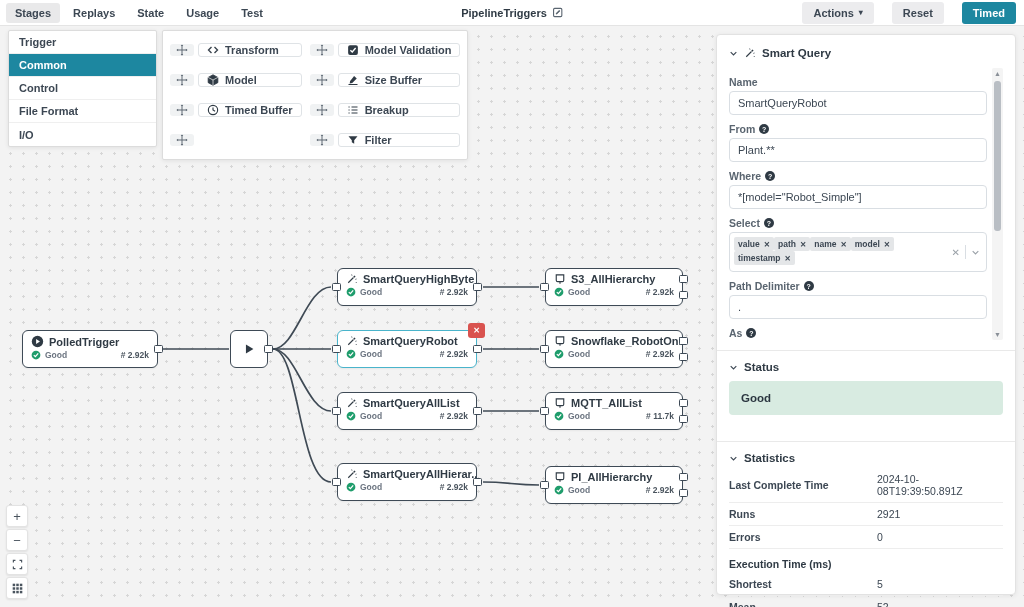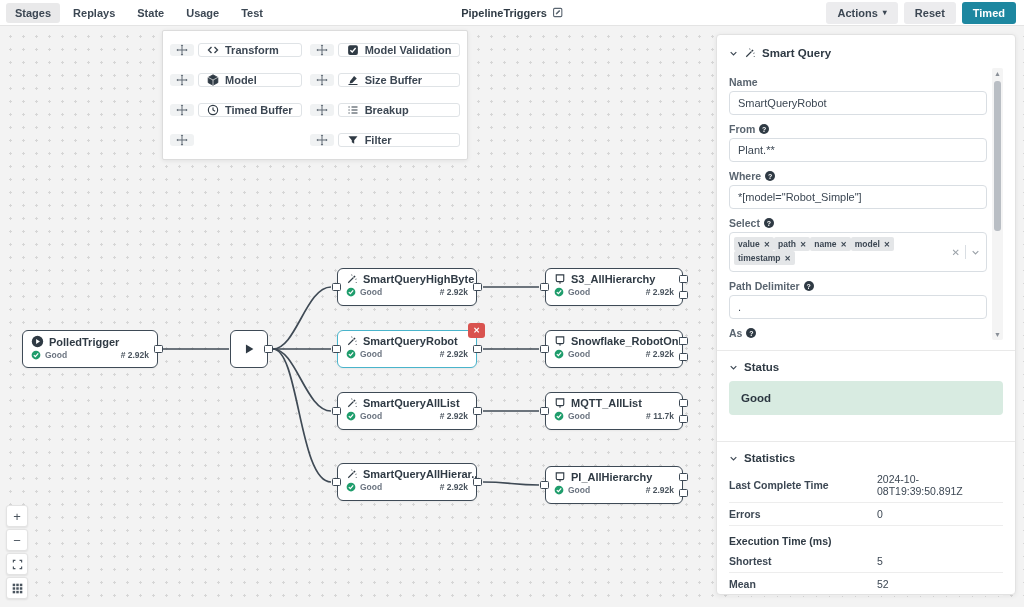--- a/index.html
+++ b/index.html
@@ -5,21 +5,21 @@
   * { margin:0; padding:0; box-sizing:border-box; }
   html,body { width:1024px; height:607px; overflow:hidden; font-family:"Liberation Sans", sans-serif; background:#f3f3f3; color:#37424c; }
 
   
   .topbar { position:absolute; top:0; left:0; width:1024px; height:26px; background:#ffffff; border-bottom:1px solid #e4e4e4; display:flex; align-items:center; z-index:30; }
   .tabs { display:flex; align-items:center; gap:4px; padding-left:6px; }
   .tab { font-size:11px; font-weight:600; color:#3c4753; padding:4px 9px; border-radius:3px; cursor:pointer; white-space:nowrap; }
   .tab.active { background:#e9e9ea; }
   .title-wrap { position:absolute; left:50%; transform:translateX(-50%); display:flex; align-items:center; gap:5px; }
   .page-title { font-size:11px; font-weight:700; color:#2f3a44; }
-  .tb-buttons { margin-left:auto; display:flex; align-items:center; gap:6px; padding-right:8px; }
+  .tb-buttons { margin-left:auto; display:flex; align-items:center; gap:18px; padding-right:8px; }
   .btn { font-size:11px; font-weight:600; border:none; border-radius:3px; padding:5px 11px; cursor:pointer; color:#3c4753; background:#ececee; display:flex; align-items:center; gap:5px; }
   .btn.primary { background:#1d87a0; color:#ffffff; }
   .caret { font-size:8px; line-height:1; }
 
   
   .canvas { position:absolute; top:26px; left:0; width:1024px; height:581px;
     background-color:#f3f3f3;
     background-image:radial-gradient(#d6d6d6 1px, transparent 1.1px);
     background-size:13px 13px; background-position:4px 4px; }
 
@@ -119,20 +119,27 @@
       <path d="M273 323 L331 323"></path>
       <path d="M273 323 C296 323 306 385 331 385"></path>
       <path d="M273 323 C299 323 299 456 331 456"></path>
       <path d="M483 261 L539 261"></path>
       <path d="M483 323 L539 323"></path>
       <path d="M483 385 L539 385"></path>
       <path d="M483 456 C508 456 514 459 539 459"></path>
     </g>
   </svg>
 
+  <div class="cat-panel">
+    <div class="cat-item">Trigger</div>
+    <div class="cat-item active">Common</div>
+    <div class="cat-item">Control</div>
+    <div class="cat-item">File Format</div>
+    <div class="cat-item">I/O</div>
+  </div>
 
   <div class="items-panel">
     <div class="pal-item">
       <span class="drag-handle">
           <svg width="12" height="12" viewBox="0 0 16 16" stroke="#5a6570" stroke-width="1.3" fill="#5a6570">
             <path d="M8 2 L8 14 M2 8 L14 8" fill="none"></path>
             <path d="M8 0.5 L6.3 2.8 L9.7 2.8 Z M8 15.5 L6.3 13.2 L9.7 13.2 Z M0.5 8 L2.8 6.3 L2.8 9.7 Z M15.5 8 L13.2 6.3 L13.2 9.7 Z" stroke="none"></path>
           </svg>
         </span>
       <button class="pal-btn">
@@ -653,20 +660,24 @@
         </span>
       <span>Statistics</span>
     </div>
 
     <div class="stats-table">
       <div class="stat-row">
         <span class="stat-label">Last Complete Time</span>
         <span class="stat-value">2024-10-08T19:39:50.891Z</span>
       </div>
       <div class="stat-row">
+        <span class="stat-label">Runs</span>
+        <span class="stat-value">2921</span>
+      </div>
+      <div class="stat-row">
         <span class="stat-label">Errors</span>
         <span class="stat-value">0</span>
       </div>
       <div class="stat-subhead">Execution Time (ms)</div>
       <div class="stat-row">
         <span class="stat-label">Shortest</span>
         <span class="stat-value">5</span>
       </div>
       <div class="stat-row">
         <span class="stat-label">Mean</span>

